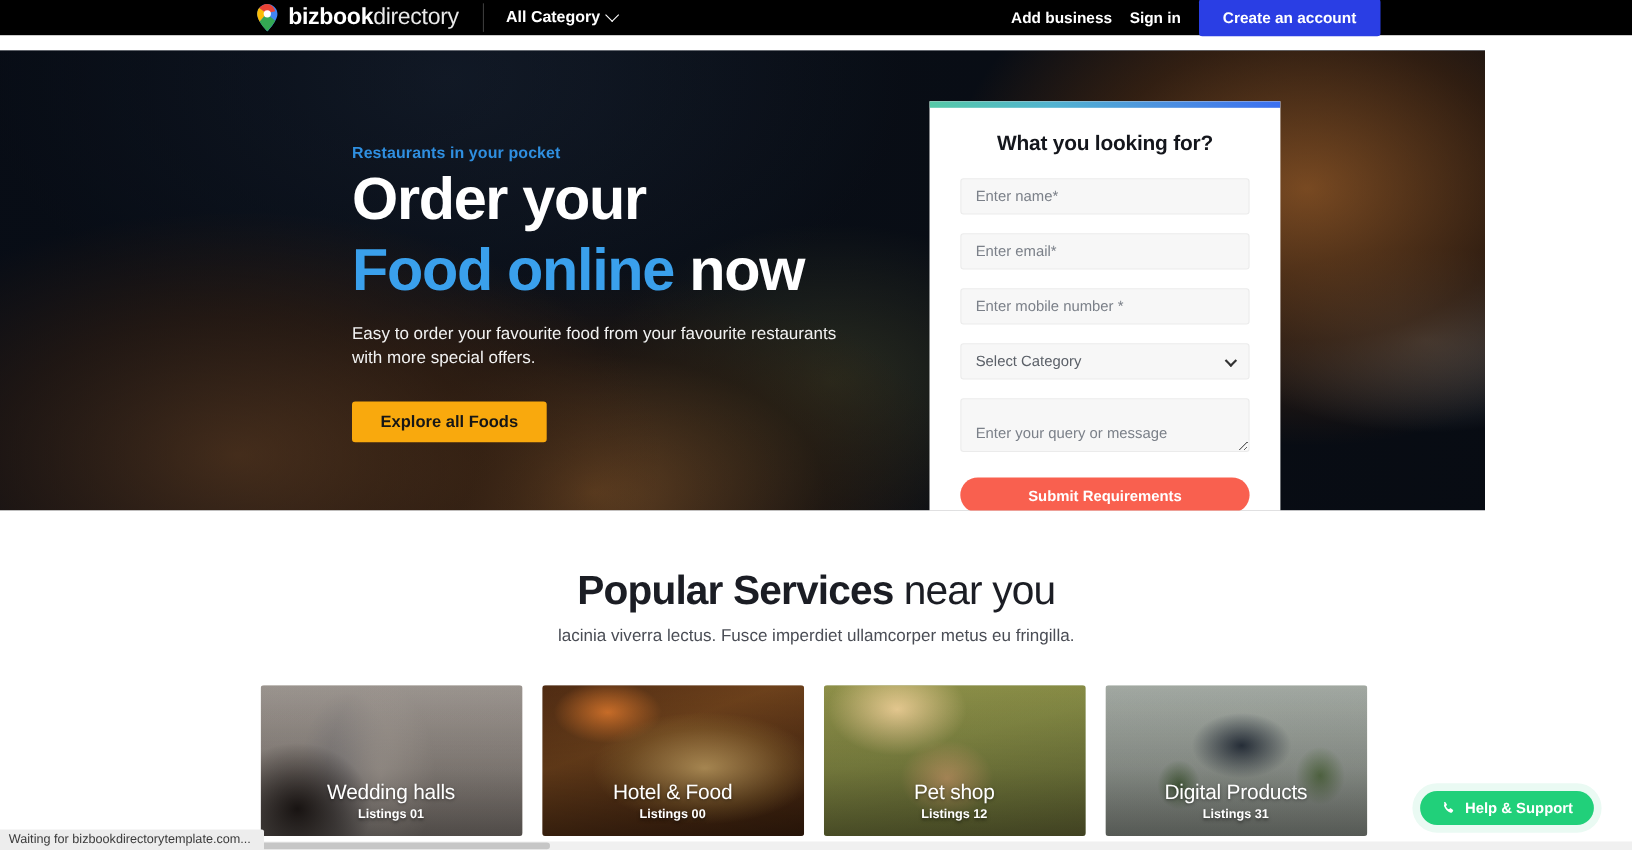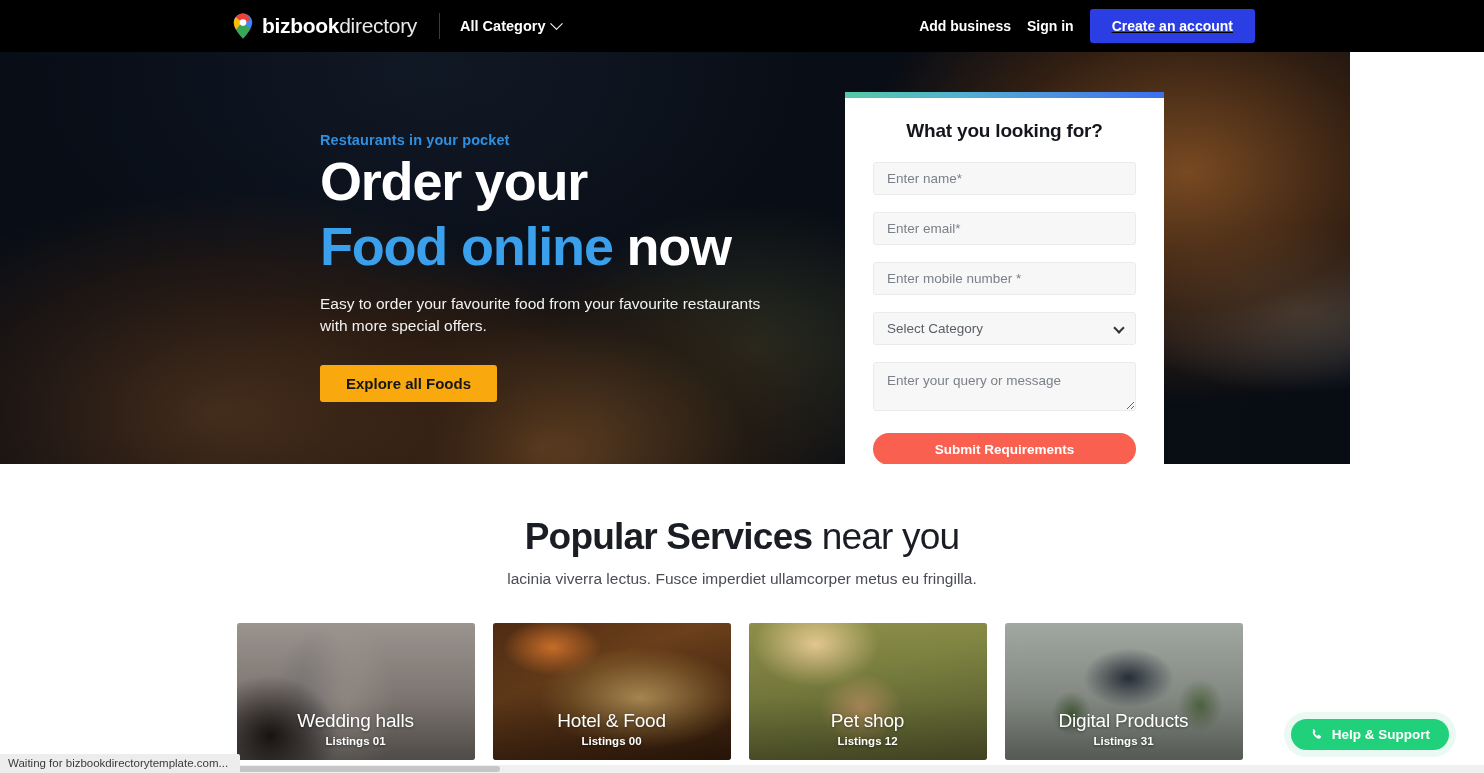--- a/index.html
+++ b/index.html
@@ -7,25 +7,24 @@
   html, body {
     width: 1484px; height: 773px;
     overflow: hidden;
     font-family: "Liberation Sans", sans-serif;
     background: #ffffff;
   }
   .page { position: relative; width: 1484px; height: 773px; overflow: hidden; }
 
   
   .header {
-    position: absolute; top: 0; left: 0; width: 1484px; height: 52px;
+    position: absolute; top: 0; left: 0; width: 1484px; height: 32px;
     background: #000000;
     display: flex; align-items: center;
     z-index: 40;
-    text-decoration: underline;
   }
   .brand { display: flex; align-items: center; margin-left: 232px; }
   .brand-pin { width: 22px; height: 26px; position: relative; margin-right: 8px; flex: none; }
   .brand-text { font-size: 21px; color: #ffffff; letter-spacing: -0.3px; white-space: nowrap; }
   .brand-text b { font-weight: 700; }
   .brand-text span.light { font-weight: 400; color: #e8e8e8; }
 
   .cat-divider { width: 1px; height: 26px; background: #3a3a3a; margin-left: 22px; }
   .cat-select {
     display: flex; align-items: center; gap: 7px;
@@ -95,21 +94,21 @@
   .form-title { text-align: center; font-size: 19px; font-weight: 800; color: #14161c; letter-spacing: -.2px; margin-bottom: 20px; }
   .fld {
     width: 100%; height: 33px; background: #f7f7f7; border: 1px solid #ebebeb; border-radius: 3px;
     padding: 0 13px; font-size: 13.5px; color: #6f7480; outline: none; margin-bottom: 17px;
     font-family: "Liberation Sans", sans-serif;
   }
   .fld::placeholder { color: #7b8089; }
   select.fld { appearance: none; -webkit-appearance: none; background-image: none; color: #5b6068; cursor: pointer; }
   .sel-wrap { position: relative; }
   .sel-chev { position: absolute; right: 13px; top: 12px; width: 8px; height: 8px; border-right: 2px solid #333; border-bottom: 2px solid #333; transform: rotate(45deg); pointer-events: none; }
-  textarea.fld { height: 49px; padding-top: 9px; resize: vertical; line-height: 1.3; }
+  textarea.fld { height: 49px; padding-top: 22px; resize: vertical; line-height: 1.3; }
   .btn-submit {
     width: 100%; height: 32px; border: none; border-radius: 16px; cursor: pointer;
     background: #f9604f; color: #ffffff; font-size: 13.5px; font-weight: 700;
     font-family: "Liberation Sans", sans-serif; margin-top: 1px;
   }
 
   
   .services { position: absolute; top: 464px; left: 0; width: 1484px; background: #fff; }
   .svc-head { text-align: center; padding-top: 52px; }
   .svc-title { font-size: 37px; color: #1b1d24; font-weight: 400; letter-spacing: -.8px; }

